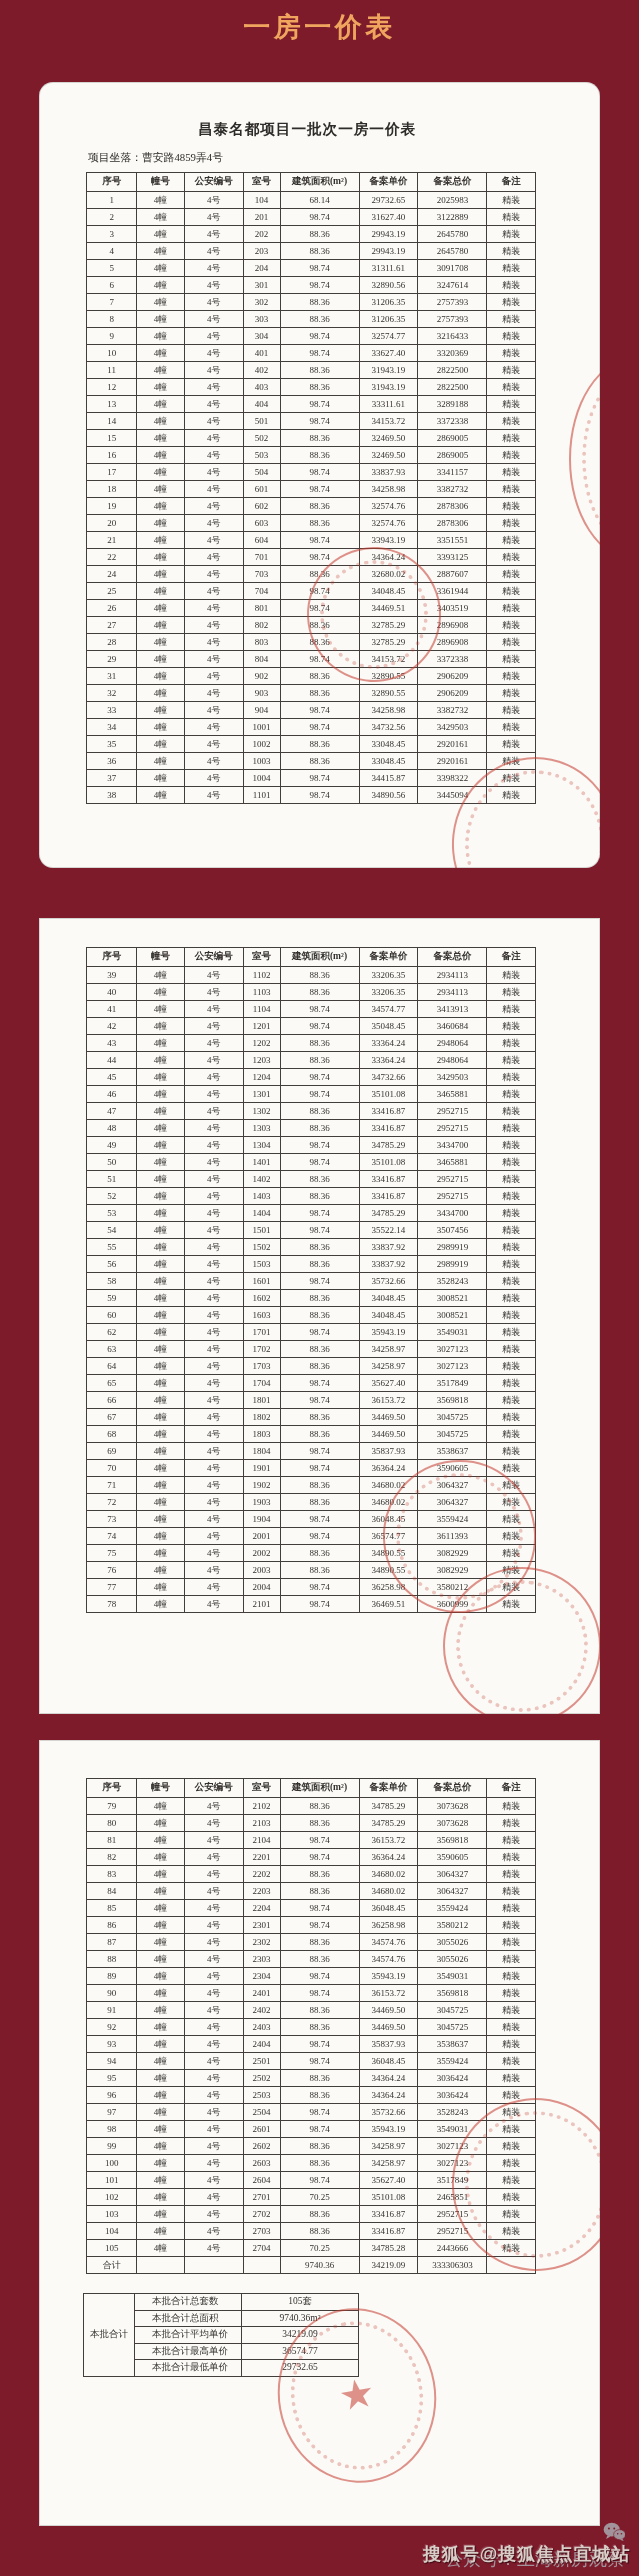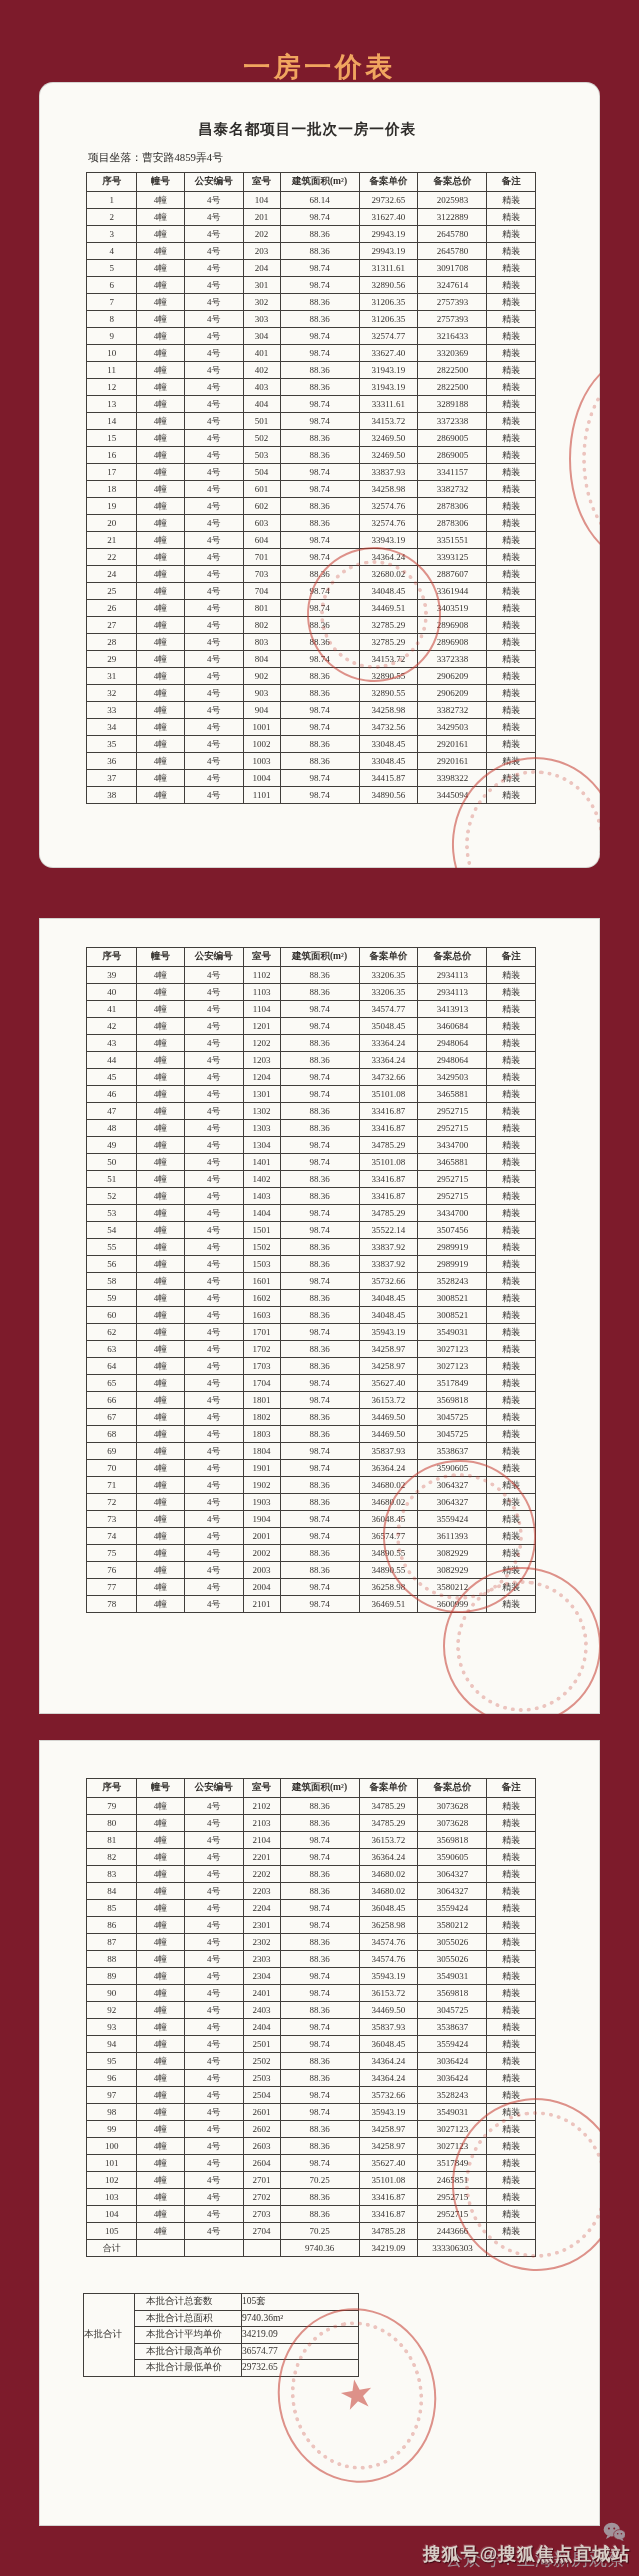--- a/index.html
+++ b/index.html
@@ -1,21 +1,21 @@
 <!DOCTYPE html>
 <html style="font-size:14px"><head>
 <meta charset="utf-8">
 <style>
   html,body{margin:0;padding:0;background:#7d1b2b;}
   body{width:639px;height:2576px;position:relative;overflow:hidden;
        font-family:"Liberation Serif",serif;}
 
   .page-title{position:absolute;top:8.6px;left:0;width:639px;text-align:center;
     font-family:"Liberation Sans",sans-serif;font-weight:bold;font-size:27px;
-    color:#f0a55f;letter-spacing:3.5px;margin-top:40px;}
+    color:#f0a55f;letter-spacing:3.5px;}
 
   .panel{position:absolute;left:39px;width:561px;background:#fbfaf6;overflow:hidden;
     box-shadow:0 0 0 0.9px rgba(0,0,0,.15) inset;}
   #panel1{top:82px;height:786px;border-radius:14px;}
   #panel2{top:918px;height:796px;}
   #panel3{top:1740px;height:786px;}
 
   .doc-title{position:absolute;top:38px;left:47px;width:442px;text-align:center;
     font-size:14.7px;font-weight:bold;color:#2e2c2a;letter-spacing:0.9px;}
   .doc-location{position:absolute;top:69px;left:49px;font-size:10.8px;color:#2e2c2a;}
@@ -25,22 +25,22 @@
   #panel1 table.data{top:90px;}
   #panel2 table.data{top:29px;}
   #panel3 table.data{top:38px;}
   table.data th,table.data td{border:0.9px solid #413e3b;font-size:9px;color:#34312e;
     text-align:center;padding:0;height:16px;line-height:1;white-space:nowrap;overflow:hidden;}
   table.data th{font-size:9.5px;font-weight:bold;height:18px;}
 
   table.summary{position:absolute;left:44px;top:553px;width:275px;border-collapse:collapse;
     table-layout:fixed;border:1.7px solid #2c2a28;}
   table.summary td{border:0.9px solid #413e3b;font-size:9.5px;color:#34312e;padding:0;
-    height:15.5px;line-height:1;white-space:nowrap;overflow:hidden;}
-  table.summary td.lbl{text-align:left;padding-left:11px;}
+    height:15.5px;line-height:1;text-align:center;white-space:nowrap;overflow:hidden;}
+  table.summary td.lbl{text-align:left;padding-left:17px;}
 
   .stamp{position:absolute;border:2.6px solid rgba(196,58,47,.55);border-radius:50%;
     pointer-events:none;}
   .stamp::before{content:"";position:absolute;inset:11.2px;border:4.3px dotted rgba(196,58,47,.28);
     border-radius:50%;}
   .stamp .star{position:absolute;top:50%;left:50%;transform:translate(-50%,-54%);
     color:rgba(196,58,47,.55);font-size:40px;font-family:"DejaVu Sans",sans-serif;}
 
   #stamp-a{left:268px;top:465px;width:130px;height:131px;transform:rotate(-8deg);}
   #stamp-edge{left:530px;top:275px;width:130px;height:200px;}
@@ -1003,20 +1003,30 @@
           <td>精装</td>
         </tr>
         <tr>
           <td>90</td>
           <td>4幢</td>
           <td>4号</td>
           <td>2401</td>
           <td>98.74</td>
           <td>36153.72</td>
           <td>3569818</td>
+          <td>精装</td>
+        </tr>
+        <tr>
+          <td>91</td>
+          <td>4幢</td>
+          <td>4号</td>
+          <td>2402</td>
+          <td>88.36</td>
+          <td>34469.50</td>
+          <td>3045725</td>
           <td>精装</td>
         </tr>
         <tr>
           <td>92</td>
           <td>4幢</td>
           <td>4号</td>
           <td>2403</td>
           <td>88.36</td>
           <td>34469.50</td>
           <td>3045725</td>

